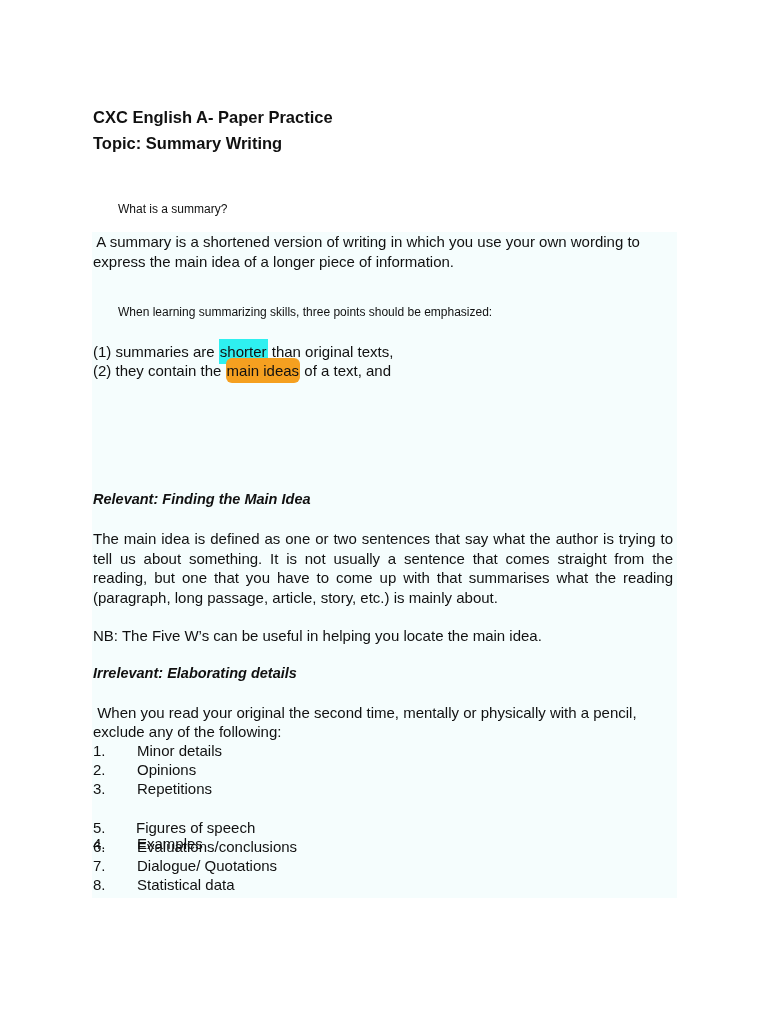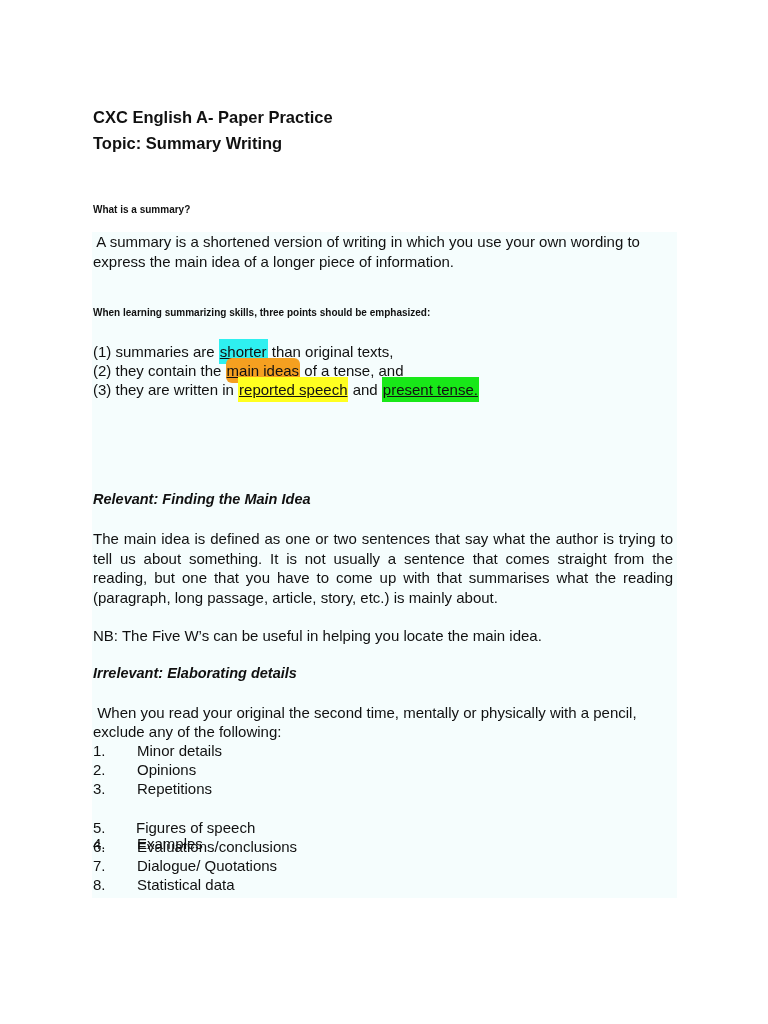--- a/index.html
+++ b/index.html
@@ -33,32 +33,32 @@
       position: absolute;
       left: 93px;
       font-size: 15px;
       line-height: 19px;
       white-space: nowrap;
     }
     .title {
       font-size: 16.5px;
       font-weight: bold;
     }
-    .bold { font-weight: bold; font-size: 10px; }
+    .bold { font-weight: normal; font-size: 12px; margin-left: 25px; }
     .bolditalic { font-weight: bold; font-style: italic; font-size: 14.5px; }
     .justify {
       position: absolute;
       left: 93px;
       width: 580px;
       font-size: 15px;
       line-height: 19.5px;
       text-align: justify;
       text-align-last: left;
     }
-    .hl { padding: 4px 1px; text-decoration: underline; }
+    .hl { padding: 4px 1px; }
     .num {
       display: inline-block;
       width: 44px;
     }
   </style>
 </head>
 <body>
 
 <div class="page">
   <div class="tint"></div>
@@ -67,23 +67,22 @@
   <div class="line title" style="top:134px;">Topic: Summary Writing</div>
 
   <div class="line bold" style="top:200px;">What is a summary?</div>
   <div class="line" style="top:232px; left:93px; white-space:pre;"> A summary is a shortened version of writing in which you use your own wording to</div>
   <div class="line" style="top:252px;">express the main idea of a longer piece of information.</div>
 
   <div class="line bold" style="top:303px;">When learning summarizing skills, three points should be emphasized:</div>
 
   <div class="line" style="top:342px; white-space:pre;"><span>(1) summaries are </span><span class="hl" style="background:#2ef0f0;">shorter</span><span> than original texts,</span></div>
 
-  <div class="line" style="top:361px; white-space:pre;"><span>(2) they contain the </span><span class="hl" style="background:#f5a020;border-radius:6px;">main ideas</span><span> of a tense, and</span></div>
+  <div class="line" style="top:361px; white-space:pre;"><span>(2) they contain the </span><span class="hl" style="background:#f5a020;border-radius:6px;">main ideas</span><span> of a text, and</span></div>
 
-  <div class="line" style="top:380px; white-space:pre;"><span>(3) they are written in </span><span class="hl" style="background:#ffff20;">reported speech</span><span> and </span><span class="hl" style="background:#18e818;">present tense.</span></div>
 
 
   <div class="line bolditalic" style="top:490px;">Relevant: Finding the Main Idea</div>
 
   <div class="justify" style="top:529px;">The main idea is defined as one or two sentences that say what the author is trying to tell us about something. It is not usually a sentence that comes straight from the reading, but one that you have to come up with that summarises what the reading (paragraph, long passage, article, story, etc.) is mainly about.</div>
 
   <div class="line bolditalic" style="top:664px;">Irrelevant: Elaborating details</div>
 
   <div class="line" style="top:626px;">NB: The Five W’s can be useful in helping you locate the main idea.</div>
 

